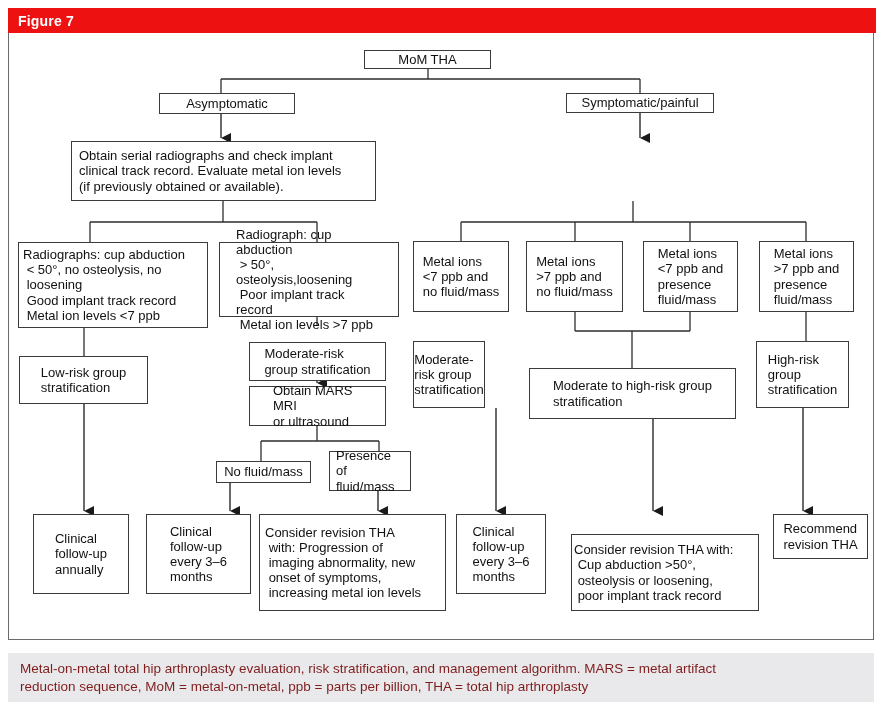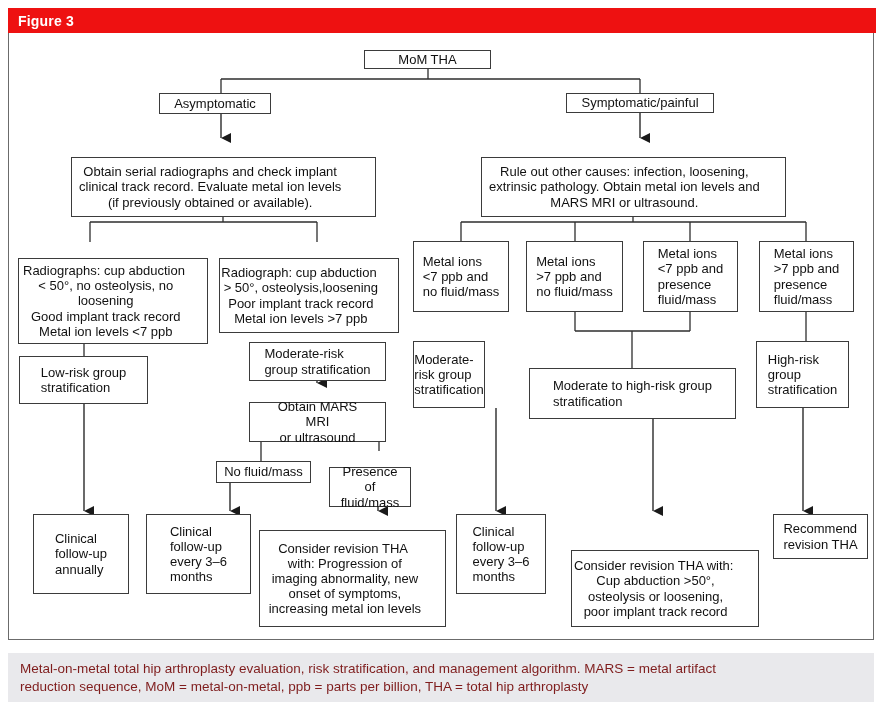--- a/index.html
+++ b/index.html
@@ -4,29 +4,29 @@
 <style>
   html,body{margin:0;padding:0;background:#ffffff;}
   body{width:883px;height:709px;position:relative;font-family:"Liberation Sans",sans-serif;color:#111;}
   .figure-frame{position:absolute;left:8px;top:8px;width:866px;height:632px;border:1px solid #6b6b6b;background:#fff;box-sizing:border-box;}
   .figure-header{position:absolute;left:-1px;top:-1px;width:868px;height:25px;background:var(--header-red,#ee1111);display:flex;align-items:center;box-sizing:border-box;padding-left:10px;}
   .figure-header span{color:#ffffff;font-weight:bold;font-size:14px;letter-spacing:.2px;}
   .canvas{position:absolute;left:0;top:25px;width:864px;height:604px;}
   svg.wires{position:absolute;left:0;top:0;width:864px;height:604px;}
   .node{position:absolute;box-sizing:border-box;border:1.4px solid var(--box-border,#3b3b3b);background:#fff;font-size:13px;line-height:1.16;white-space:pre-wrap;color:#111;}
   .node.c{display:flex;align-items:center;justify-content:center;padding:1px 2px;}
-  .node.l{display:flex;align-items:center;text-align:center;padding:3px 6px;margin-top:16px;}
+  .node.l{display:flex;align-items:center;text-align:left;padding:3px 6px;}
   .caption{position:absolute;left:8px;top:653px;width:866px;height:49px;background:var(--caption-bg,#e9e9ec);box-sizing:border-box;padding:7px 12px;font-size:13.5px;line-height:1.35;color:#7f1d1d;white-space:pre-line;}
 </style>
 </head>
 <body>
 
 <div class="figure-frame">
   <div class="figure-header">
-    <span>Figure 3</span>
+    <span>Figure 7</span>
   </div>
 
   <div class="canvas">
 
     <svg class="wires" viewBox="0 0 864 604" xmlns="http://www.w3.org/2000/svg">
       <defs>
         <marker id="arrow" markerUnits="userSpaceOnUse" markerWidth="10" markerHeight="11" refX="5" refY="10" orient="auto-start-reverse">
           <path d="M0,0 L10,0 L5,10 z" fill="#1a1a1a"></path>
         </marker>
       </defs>
@@ -47,34 +47,31 @@
         <path d="M221,449 V477" marker-end="url(#arrow)"></path>
         <path d="M369,457 V477" marker-end="url(#arrow)"></path>
         <path d="M75,370 V477" marker-end="url(#arrow)"></path>
         <path d="M487,374 V477" marker-end="url(#arrow)"></path>
         <path d="M644,385 V477" marker-end="url(#arrow)"></path>
         <path d="M794,374 V477" marker-end="url(#arrow)"></path>
       </g>
     </svg>
 
     <div class="node c" style="left:355px;top:16px;width:127px;height:19px">MoM THA</div>
-    <div class="node c" style="left:150px;top:59px;width:112px;height:21px">Asymptomatic</div>
+    <div class="node c" style="left:150px;top:59px;width:136px;height:21px">Asymptomatic</div>
     <div class="node c" style="left:557px;top:59px;width:148px;height:20px">Symptomatic/painful</div>
     <div class="node l" style="left:62px;top:107px;width:305px;height:60px;padding:4px 7px">Obtain serial radiographs and check implant
 clinical track record. Evaluate metal ion levels
 (if previously obtained or available).</div>
-    <div class="node l" style="left:472px;top:107px;width:305px;height:60px;padding:4px 7px">Rule out other causes: infection, loosening,
-extrinsic pathology. Obtain metal ion levels and
-MARS MRI or ultrasound.</div>
     <div class="node l" style="left:9px;top:208px;width:190px;height:86px;padding:16px 4px">Radiographs: cup abduction
  &lt; 50°, no osteolysis, no
  loosening
  Good implant track record
  Metal ion levels &lt;7 ppb</div>
-    <div class="node l" style="left:210px;top:208px;width:180px;height:75px;padding:3px 0">Radiograph: cup abduction
+    <div class="node l" style="left:210px;top:208px;width:180px;height:75px;padding:3px 16px">Radiograph: cup abduction
  &gt; 50°, osteolysis,loosening
  Poor implant track record
  Metal ion levels &gt;7 ppb</div>
     <div class="node c" style="left:404px;top:207px;width:96px;height:71px">Metal ions
 &lt;7 ppb and
 no fluid/mass</div>
     <div class="node c" style="left:517px;top:207px;width:97px;height:71px">Metal ions
 &gt;7 ppb and
 no fluid/mass</div>
     <div class="node c" style="left:634px;top:207px;width:95px;height:71px">Metal ions

